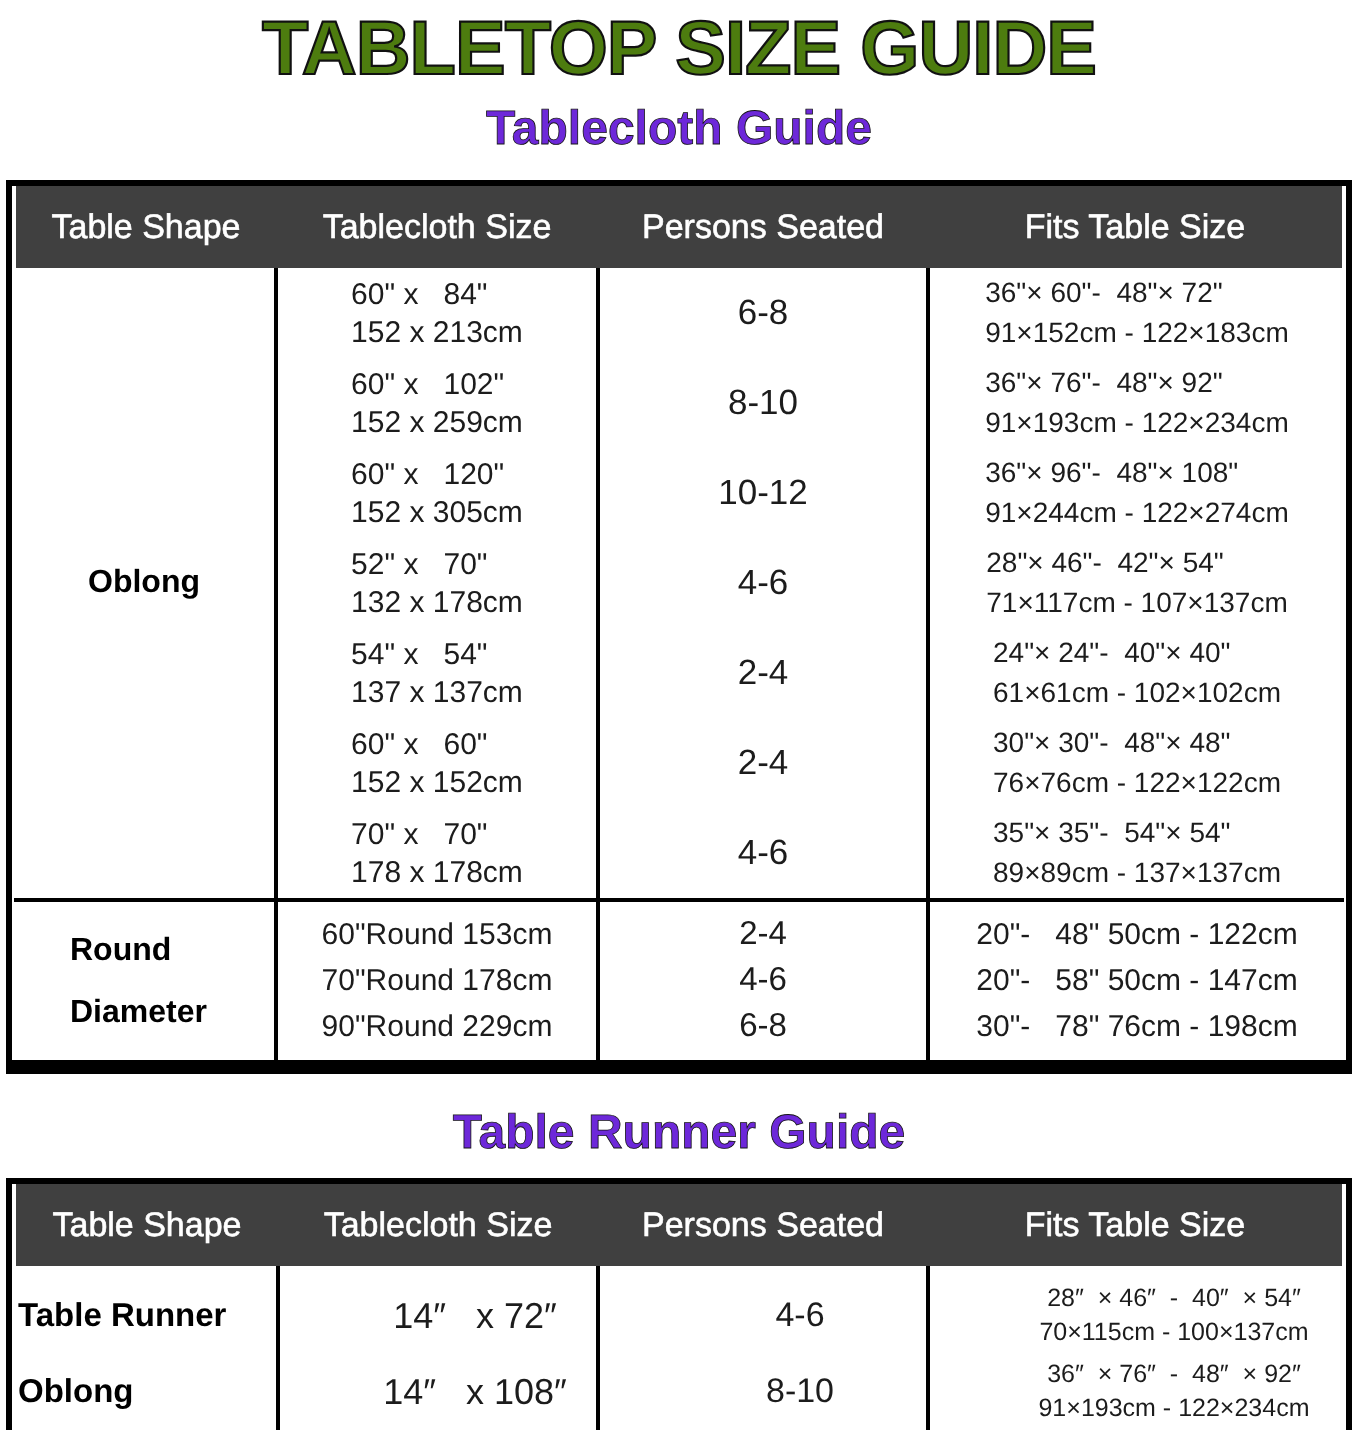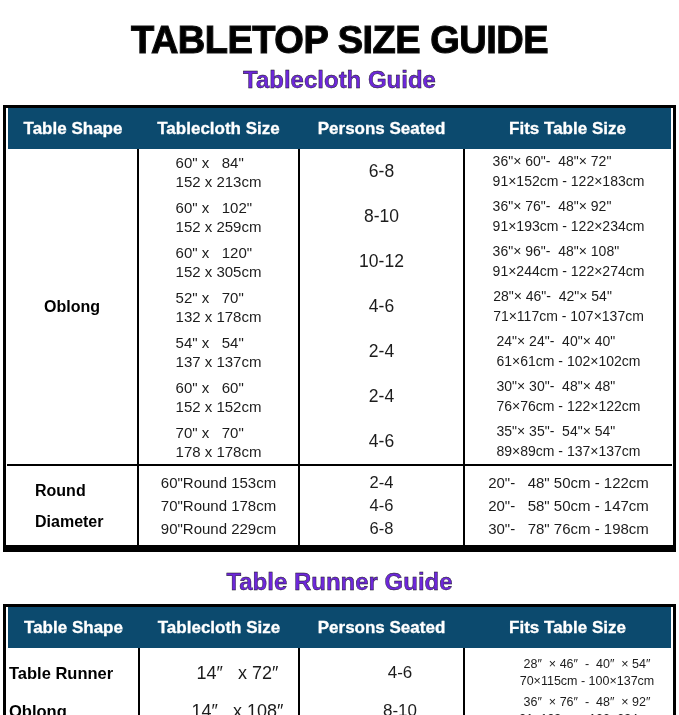--- a/index.html
+++ b/index.html
@@ -9,47 +9,47 @@
     overflow: hidden;
     font-family: "Liberation Sans", "DejaVu Sans", sans-serif;
     color: #1c1c1c;
   }
   .title {
     text-align: center;
     font-size: 38px;
     font-weight: 900;
     letter-spacing: -0.5px;
     line-height: 46px;
-    color: #000000;
+    color: #4d7c0f;
     -webkit-text-stroke: 1.1px #111;
-    margin-top: 17px;
+    margin-top: 2px;
   }
   .subtitle {
     text-align: center;
     font-size: 24px;
     font-weight: bold;
     line-height: 30px;
     color: #6d28d9;
     -webkit-text-stroke: 0.4px #111;
   }
   .subtitle.first { margin: 2px 0 10px 0; }
   .subtitle.second { margin: 15px 0 7px 0; }
 
   .tbl-wrap {
     margin: 0 3px;
     border: 3px solid #000;
     border-bottom: 7px solid #000;
     background: #fff;
   }
   table { width: 100%; border-collapse: collapse; table-layout: fixed; }
   th {
-    background: #0c4a6e;
+    background: #404040;
     color: #fff;
     font-size: 17px;
-    font-weight: bold;
+    font-weight: normal;
     height: 41px;
     text-align: center;
     vertical-align: middle;
     -webkit-text-stroke: 0.3px #fff;
   }
   th.first { border-left: 2px solid #fff; }
   th.last  { border-right: 2px solid #fff; }
 
   td { vertical-align: middle; }
   .c-size, .c-persons, .c-fits { border-left: 2px solid #000; padding-left: 37px; }

